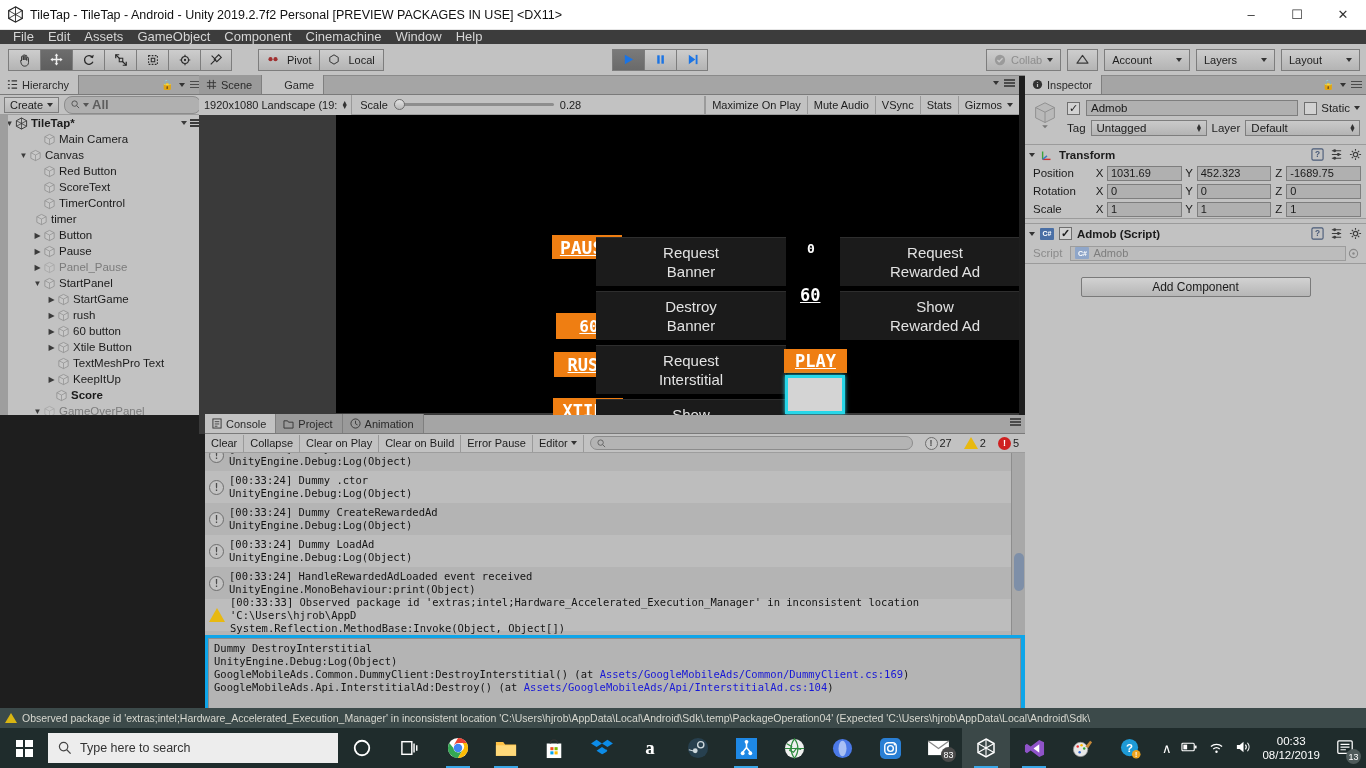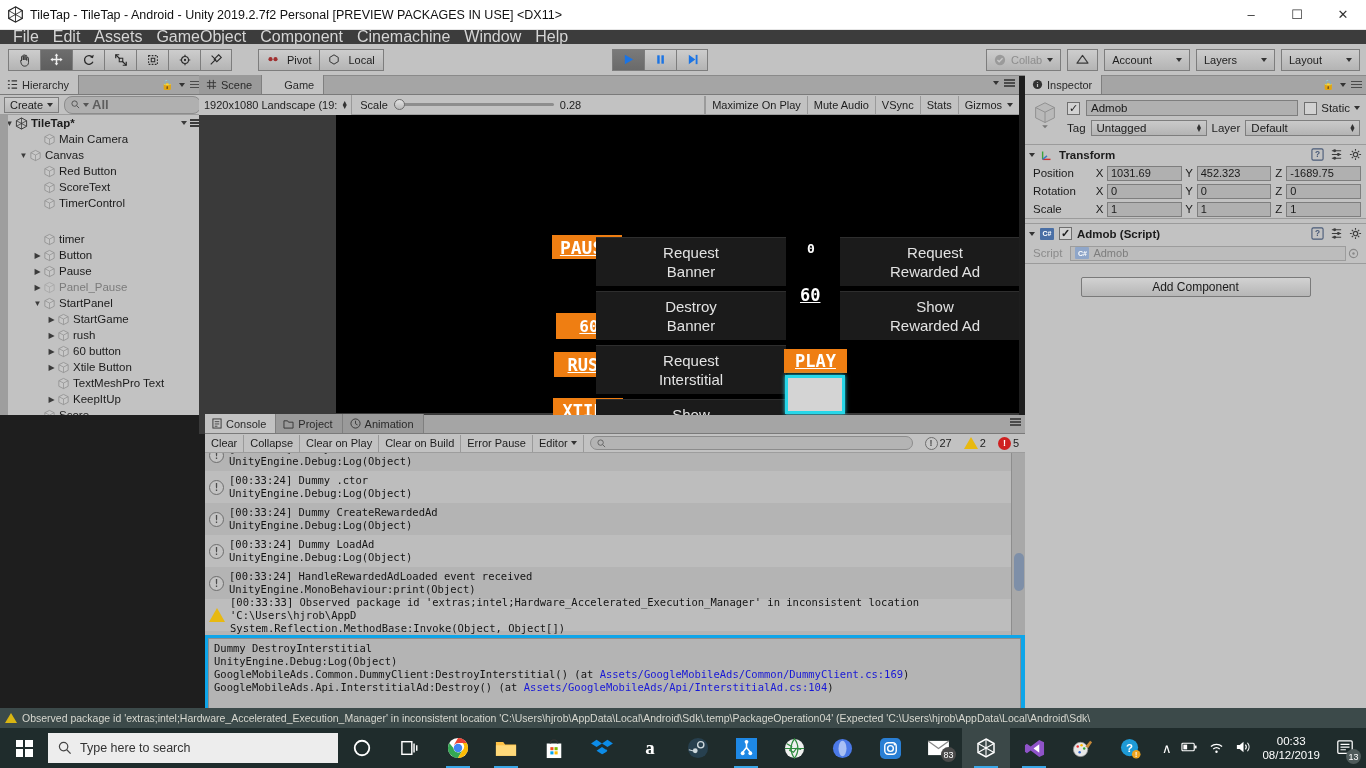--- a/index.html
+++ b/index.html
@@ -22,21 +22,21 @@
   .tb-title{ font-size:12.5px; color:#111; flex:1; }
   .tb-btns{ display:flex; height:30px; }
   .tb-btn{ width:46px; height:30px; display:flex; align-items:center; justify-content:center;
            color:#333; font-size:13px; }
 
   
   .menubar{
     position:absolute; left:0; top:30px; width:1366px; height:14px;
     background:#3c3c3c; display:flex; align-items:center; padding-left:6px;
   }
-  .menubar .mi{ color:#d6d6d6; font-size:16px; padding:0 7px; line-height:14px; }
+  .menubar .mi{ color:#d6d6d6; font-size:13px; padding:0 7px; line-height:14px; }
 
   
   .toolbar{
     position:absolute; left:0; top:44px; width:1366px; height:32px;
     background:#c2c2c2; border-bottom:1px solid #8a8a8a;
     display:flex; align-items:center;
   }
   .tool-group{ display:flex; margin-left:8px; }
   .tbtn{
     width:32px; height:22px; background:linear-gradient(#cdcdcd,#b4b4b4);
@@ -470,21 +470,21 @@
             <span>ScoreText</span>
           </div>
           <div class="hrow" style="padding-left: 32px;">
             <span class="arrow">&nbsp;</span>
             <span class="cube"><svg width="13" height="13" viewBox="0 0 14 14" opacity="1">
                 <path d="M7 1.5l5 2.5v6l-5 2.5-5-2.5V4z" fill="#c8c8c8" stroke="#909090" stroke-width="0.9"></path>
                 <path d="M2 4l5 2.5L12 4M7 6.5v6" stroke="#909090" stroke-width="0.8" fill="none"></path>
               </svg></span>
             <span>TimerControl</span>
           </div>
-          <div class="hrow" style="padding-left: 32px; margin-top: 20px;">
+          <div class="hrow" style="padding-left: 24px;">
             <span class="arrow">&nbsp;</span>
             <span class="cube"><svg width="13" height="13" viewBox="0 0 14 14" opacity="1">
                 <path d="M7 1.5l5 2.5v6l-5 2.5-5-2.5V4z" fill="#c8c8c8" stroke="#909090" stroke-width="0.9"></path>
                 <path d="M2 4l5 2.5L12 4M7 6.5v6" stroke="#909090" stroke-width="0.8" fill="none"></path>
               </svg></span>
             <span>timer</span>
           </div>
           <div class="hrow" style="padding-left: 32px;">
             <span class="arrow">▶</span>
             <span class="cube"><svg width="13" height="13" viewBox="0 0 14 14" opacity="1">
@@ -558,21 +558,21 @@
             <span>TextMeshPro Text</span>
           </div>
           <div class="hrow" style="padding-left: 46px;">
             <span class="arrow">▶</span>
             <span class="cube"><svg width="13" height="13" viewBox="0 0 14 14" opacity="1">
                 <path d="M7 1.5l5 2.5v6l-5 2.5-5-2.5V4z" fill="#c8c8c8" stroke="#909090" stroke-width="0.9"></path>
                 <path d="M2 4l5 2.5L12 4M7 6.5v6" stroke="#909090" stroke-width="0.8" fill="none"></path>
               </svg></span>
             <span>KeepItUp</span>
           </div>
-          <div class="hrow" style="padding-left: 32px;">
+          <div class="hrow" style="padding-left: 44px; font-weight: bold;">
             <span class="arrow">&nbsp;</span>
             <span class="cube"><svg width="13" height="13" viewBox="0 0 14 14" opacity="1">
                 <path d="M7 1.5l5 2.5v6l-5 2.5-5-2.5V4z" fill="#c8c8c8" stroke="#909090" stroke-width="0.9"></path>
                 <path d="M2 4l5 2.5L12 4M7 6.5v6" stroke="#909090" stroke-width="0.8" fill="none"></path>
               </svg></span>
             <span>Score</span>
           </div>
           <div class="hrow dim" style="padding-left: 32px;">
             <span class="arrow">▼</span>
             <span class="cube"><svg width="13" height="13" viewBox="0 0 14 14" opacity="0.55">

